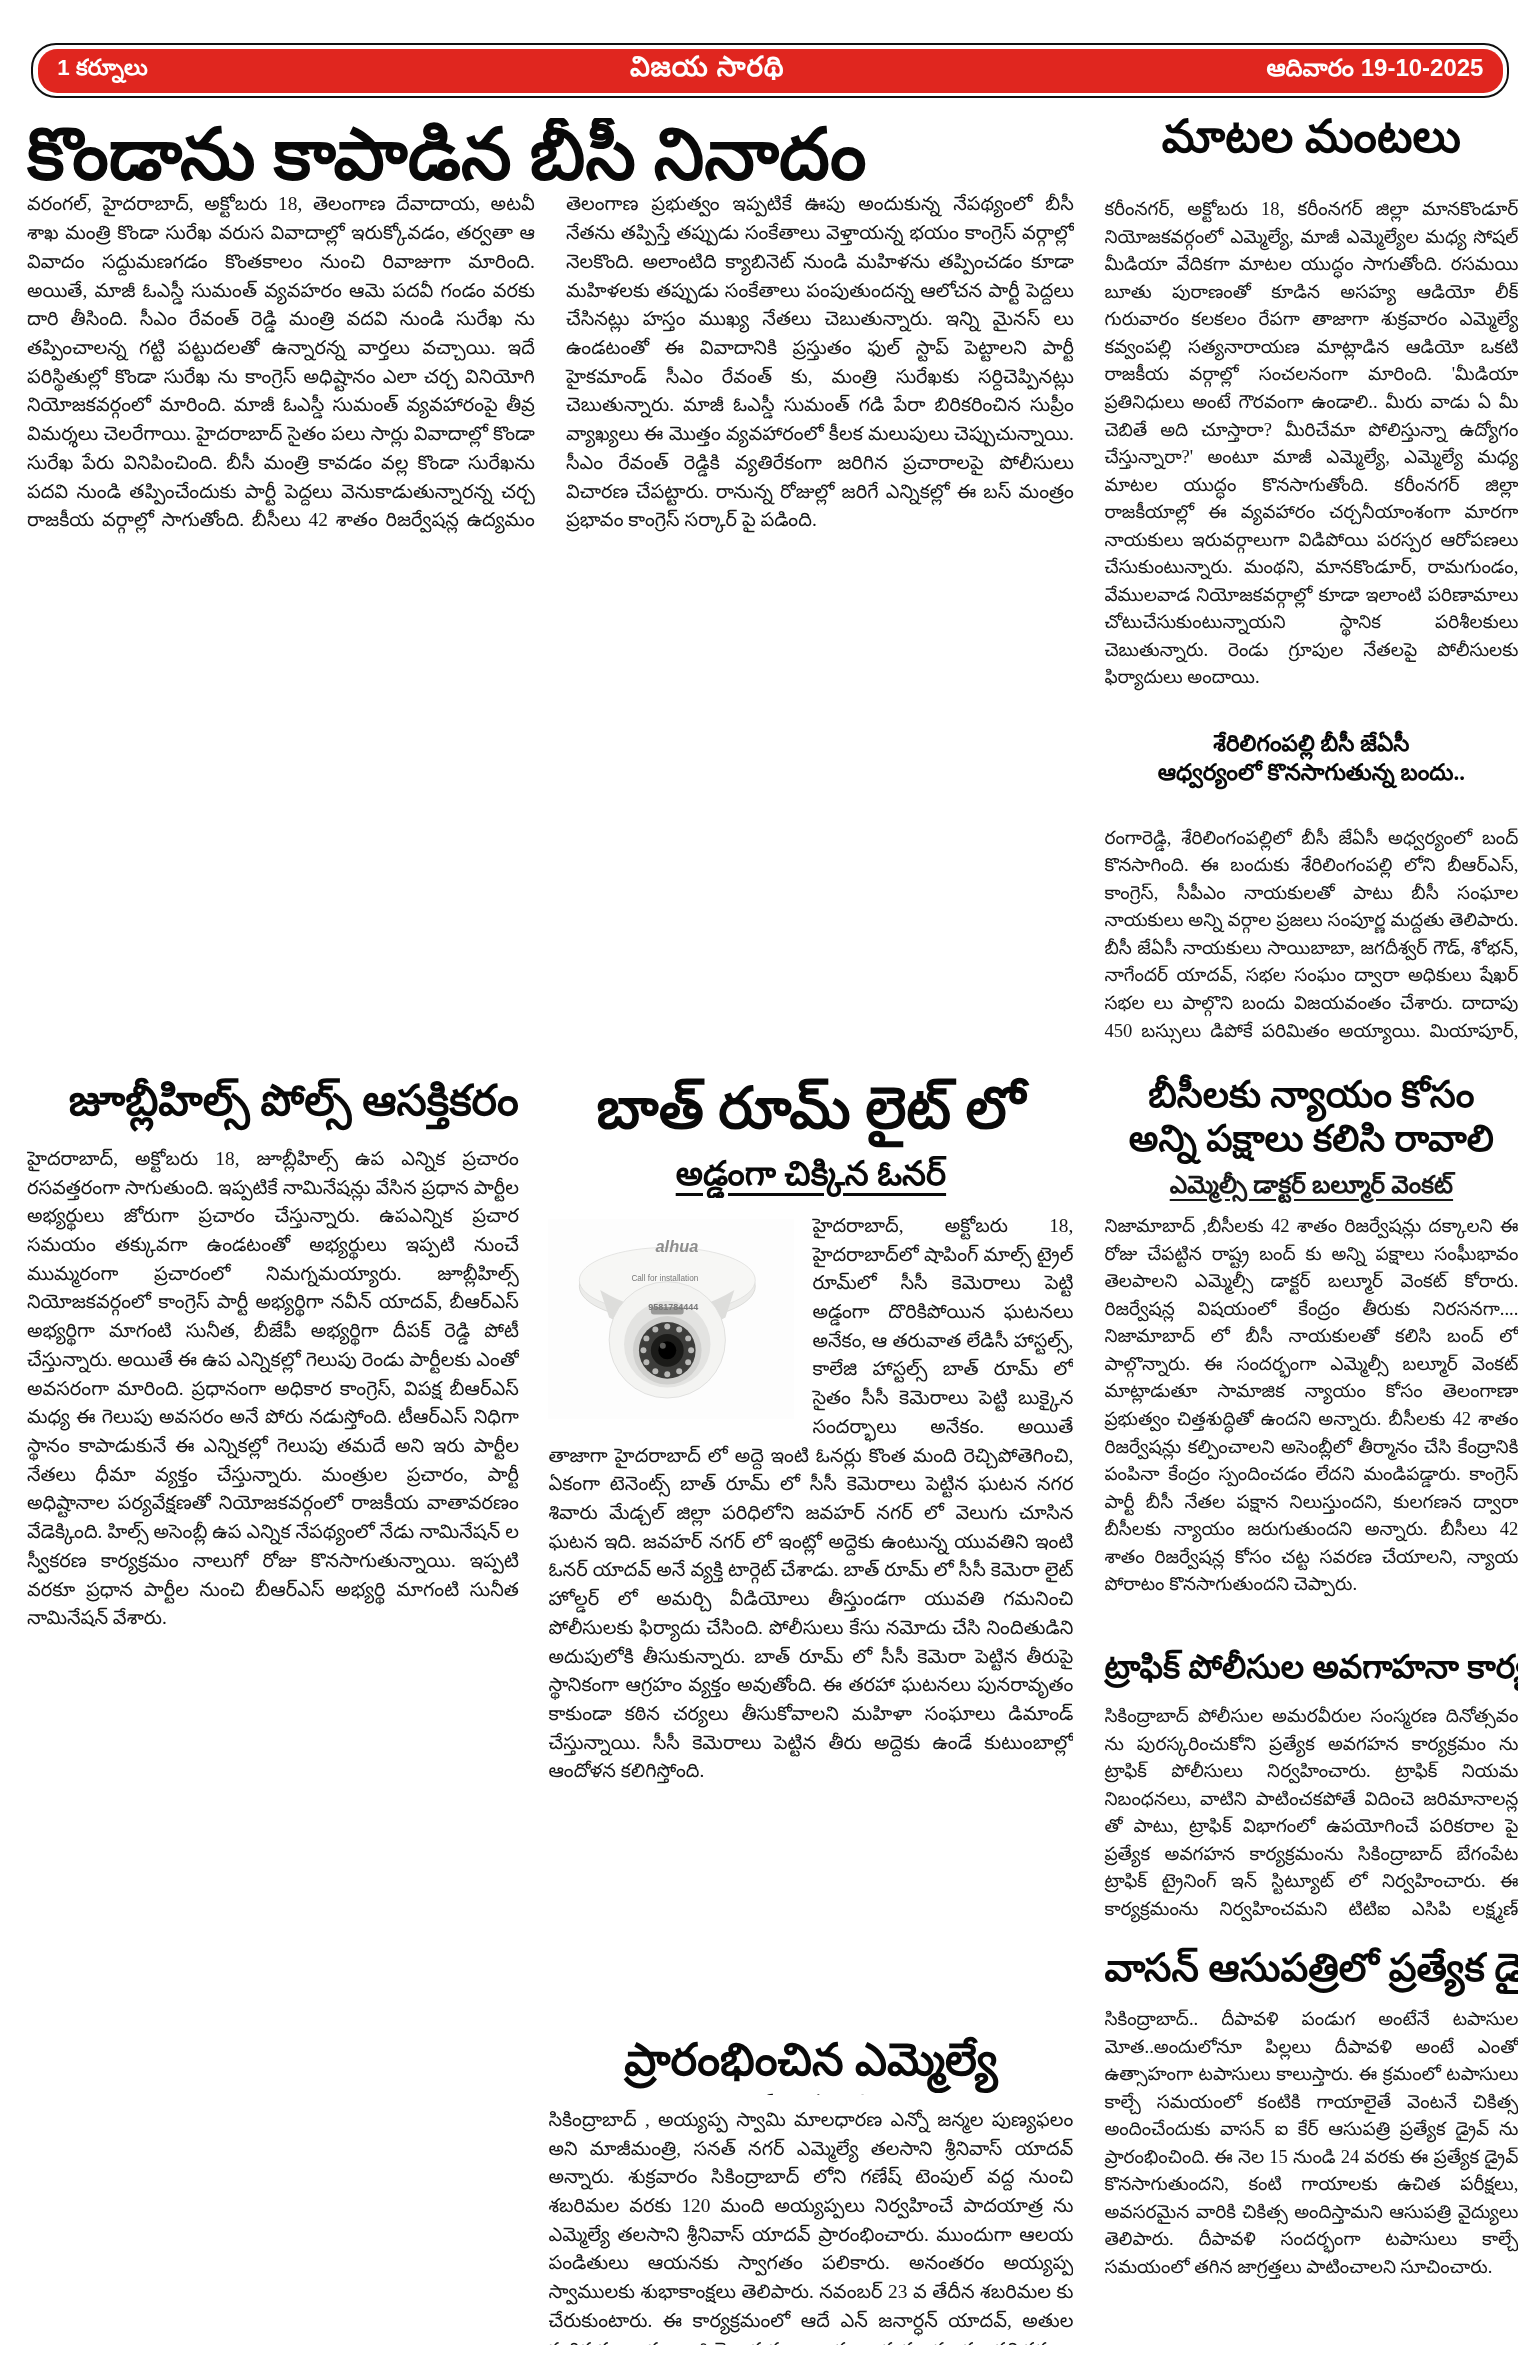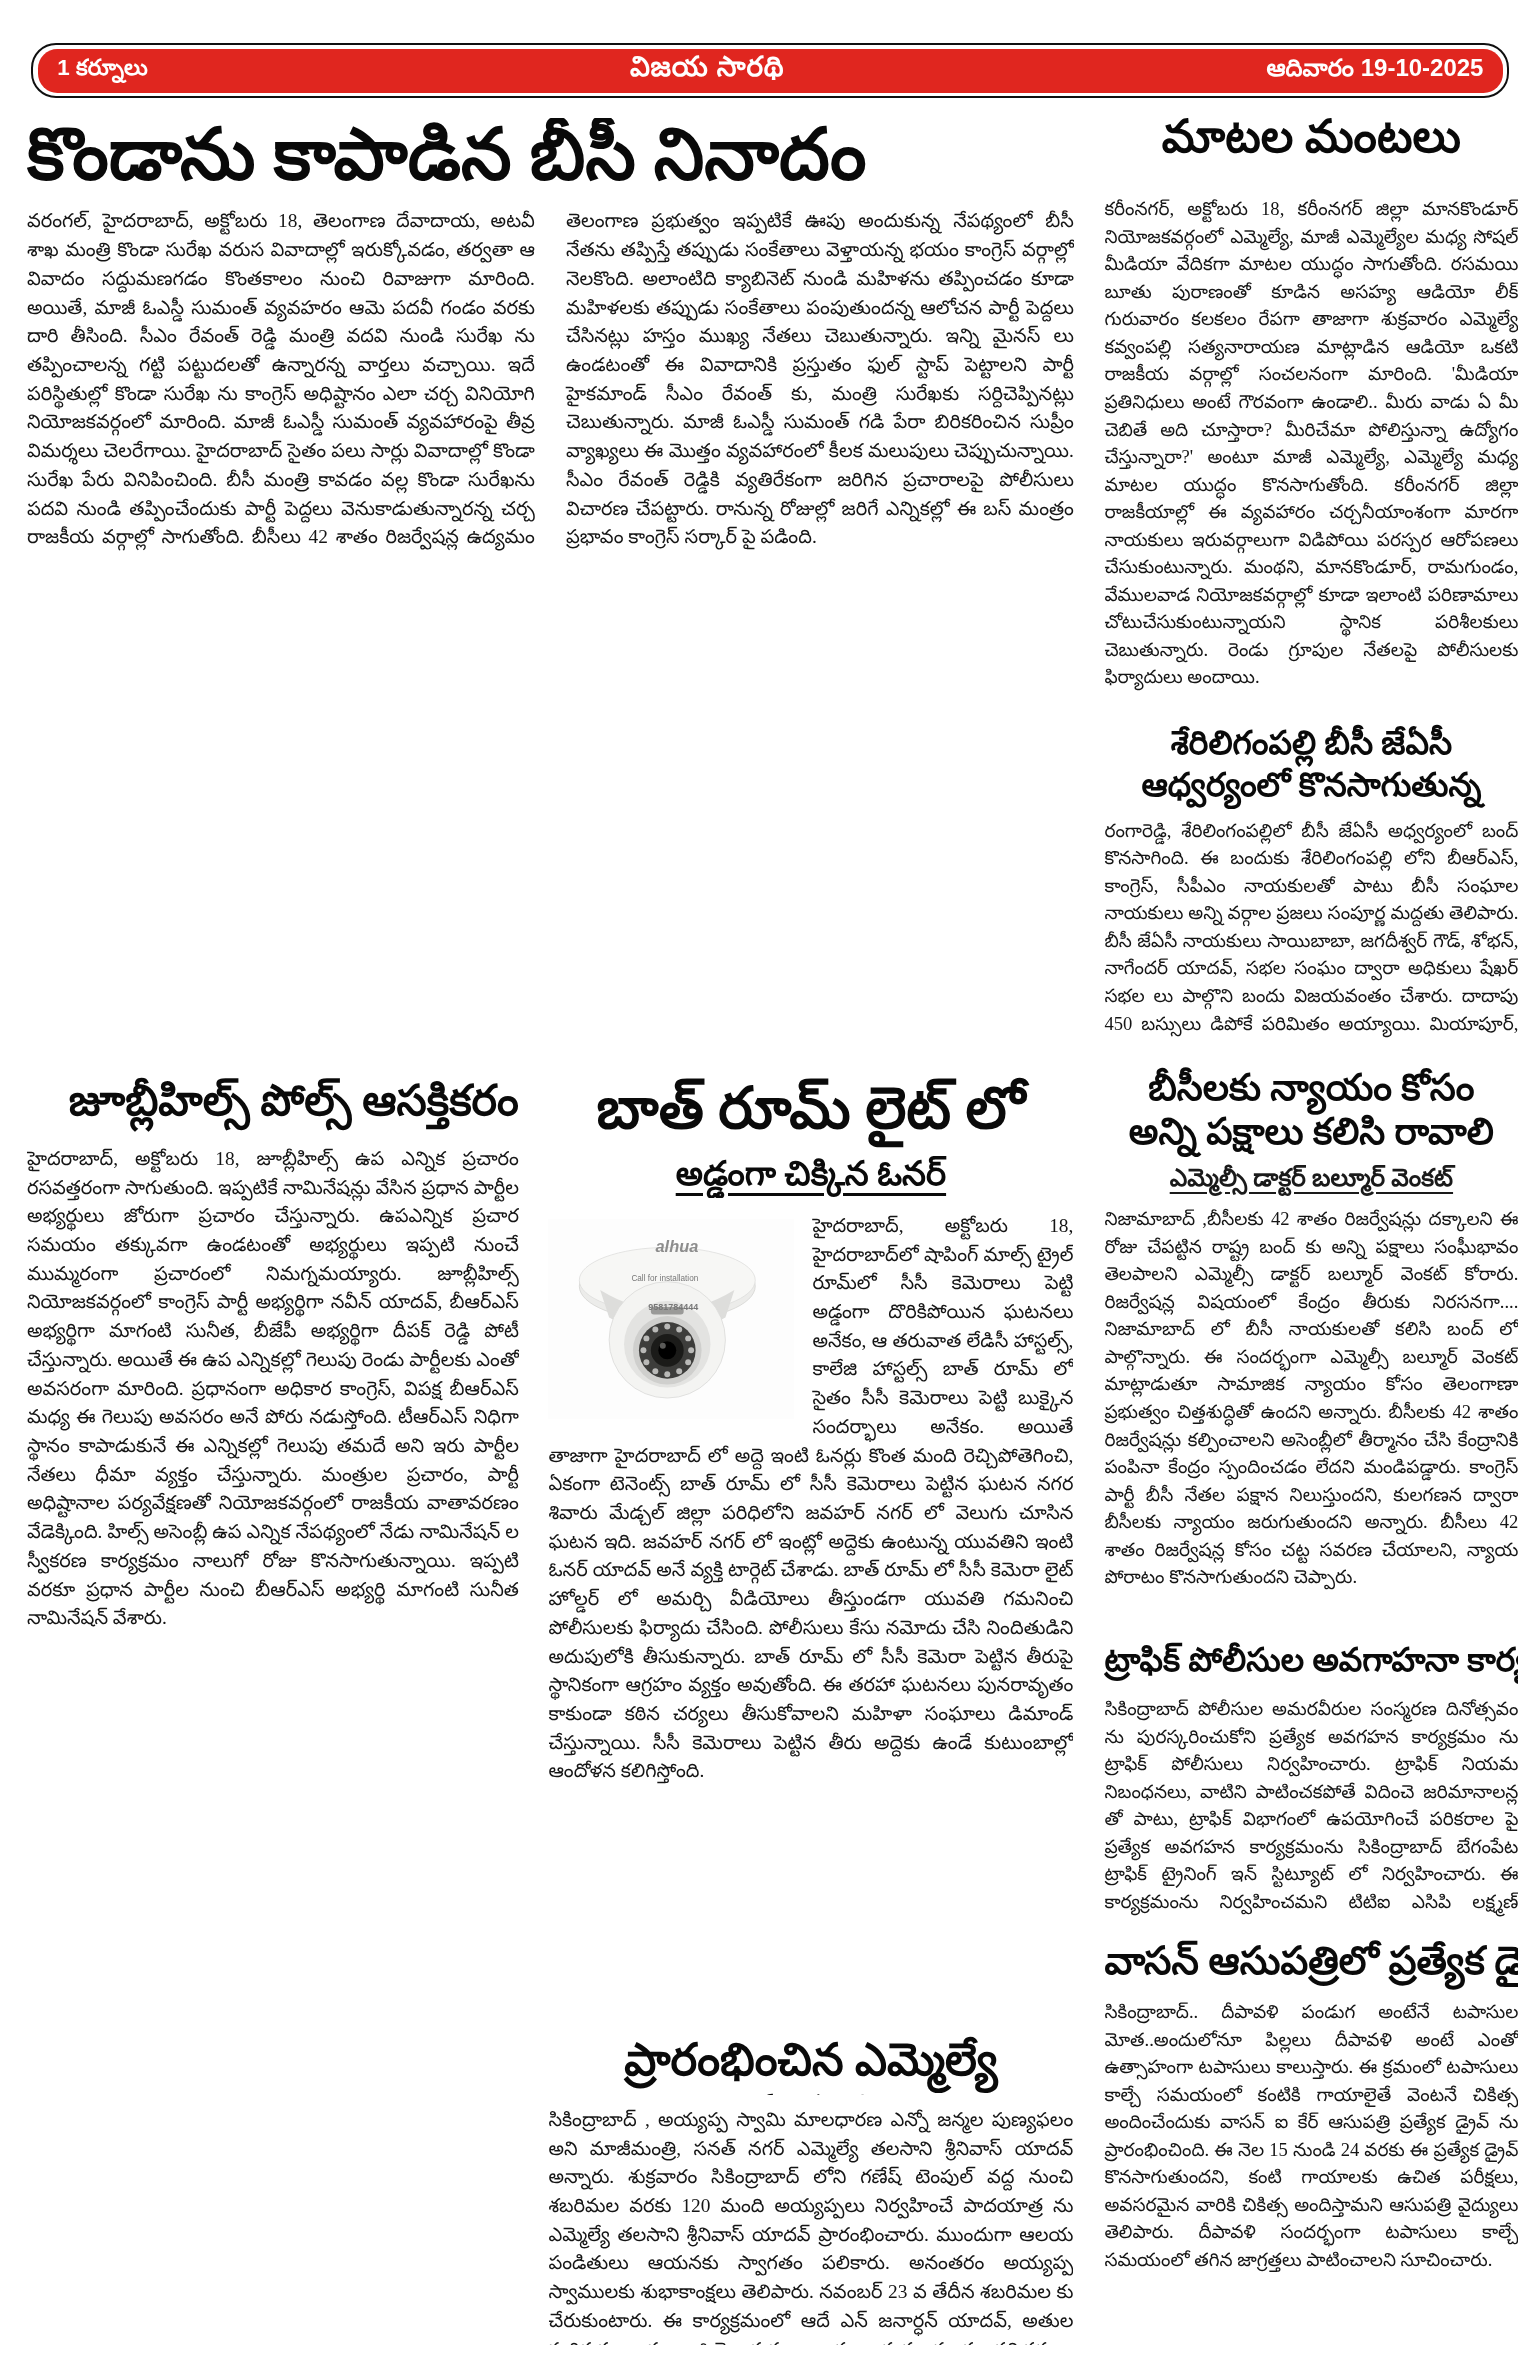--- a/index.html
+++ b/index.html
@@ -43,40 +43,40 @@
     font-size:19.4px;line-height:1.48;text-align:justify;color:#151515;
     text-indent:0;overflow:hidden;
   }
   .subhead{
     font-weight:900;text-align:center;color:#0a0a0a;line-height:1.12;
     overflow:hidden;
   }
 
   
   .main-article-text{
-    position:absolute;left:4.5px;top:185px;width:1047px;height:857px;
+    position:absolute;left:4.5px;top:168px;width:1047px;height:857px;
     columns:2;column-gap:31px;
   }
   .colA{position:absolute;left:4.5px;top:1055px;width:492px;}
   .colA .subhead{font-size:43px;height:57px;text-align:right;}
   .colA .bodytxt{height:1163px;margin-top:10.4px;}
 
   .colB{position:absolute;left:526px;top:1055px;width:525px;}
   .colB .head1{font-size:58px;height:72px;}
   .colB .head2{font-size:34px;height:43px;text-decoration:underline;text-underline-offset:7.5px;margin-top:6px;}
   .colB .bodytxt{height:701px;margin-top:13.4px;}
 
   .sabari{position:absolute;left:526px;top:1961px;width:525px;}
   .sabari .subhead{font-size:45px;line-height:1.15;height:112px;}
   .sabari .bodytxt{height:239px;margin-top:10.4px;}
 
   .colC{position:absolute;left:1082px;top:173px;width:414px;}
   .sec{margin:0;}
   .colC .bodytxt{font-size:18.6px;}
-  .h-seril{font-size:33px;line-height:1.25;height:86px;margin-top:14px;}
+  .h-seril{font-size:23px;line-height:1.25;height:86px;margin-top:21px;}
   .h-bc{font-size:37px;line-height:1.2;height:98px;margin-top:25px;}
   .h-byline{font-size:24.6px;font-weight:bold;text-align:center;text-decoration:underline;text-underline-offset:6px;height:34px;overflow:hidden;}
   .h-traffic{font-size:33px;height:46px;margin-top:19.4px;white-space:nowrap;}
   .h-vasan{font-size:39px;height:52px;margin-top:19.4px;white-space:nowrap;}
   .b-matala{height:514px;}
   .b-seril{height:224px;margin-top:7.5px;}
   .b-bc{height:417px;margin-top:7.5px;}
   .b-traffic{height:224px;margin-top:7.5px;}
   .b-vasan{height:358px;margin-top:7.5px;}
 

